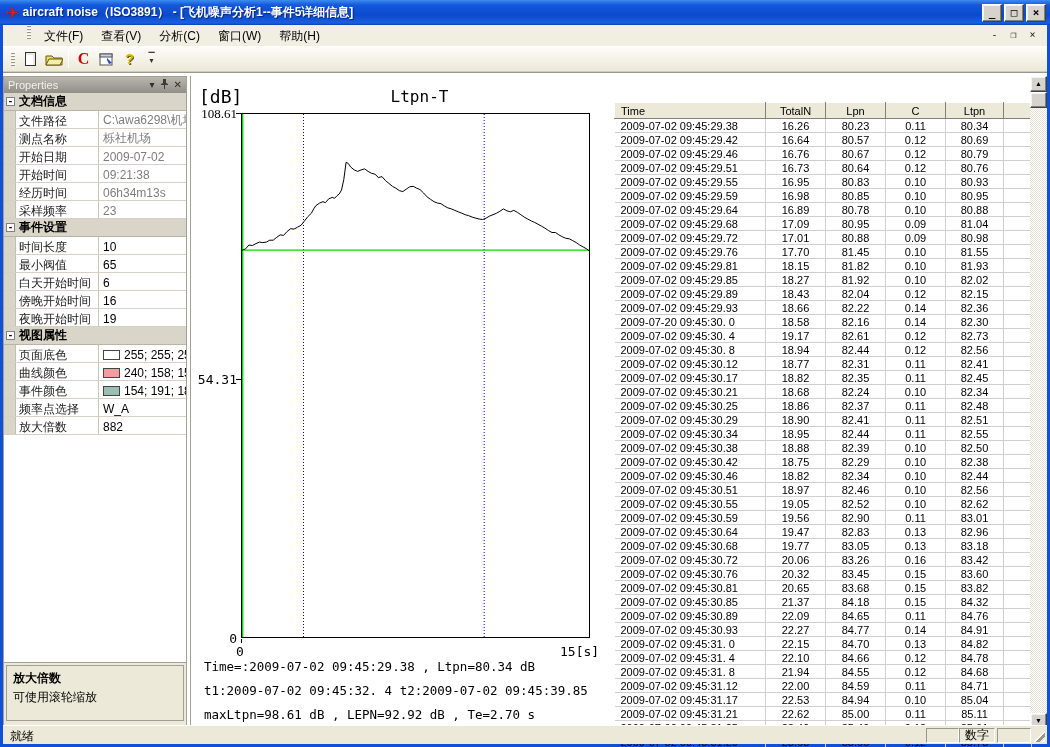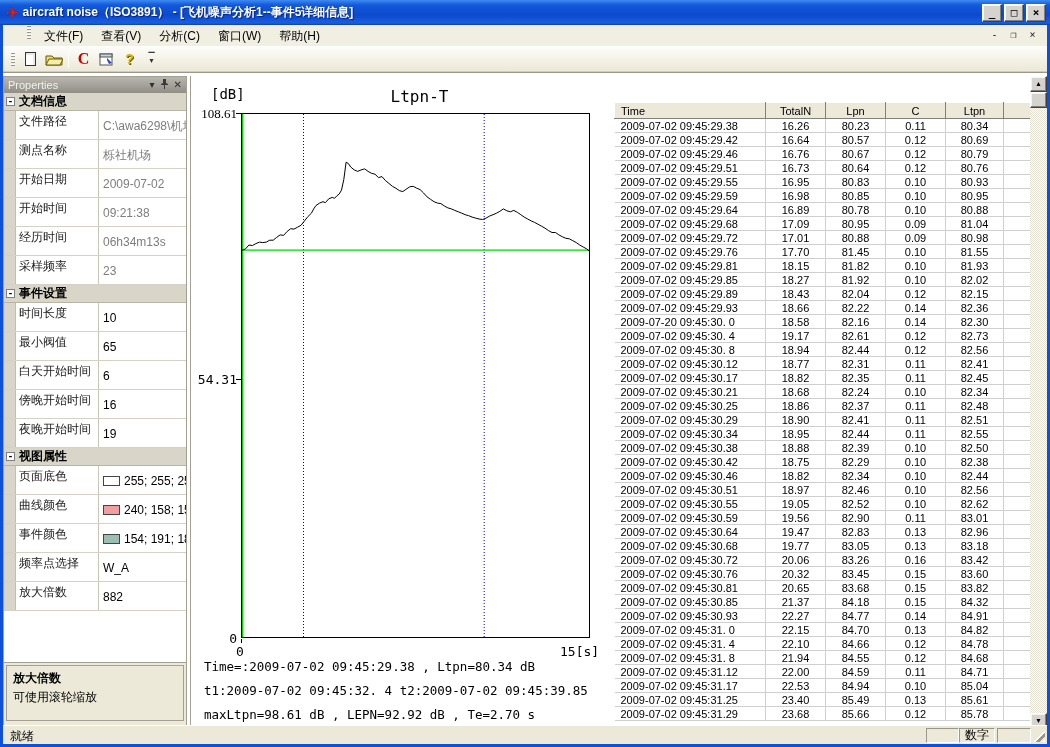--- a/index.html
+++ b/index.html
@@ -57,40 +57,40 @@
   .props-header { height:16px; background:linear-gradient(180deg,#B9B6AE,#908E86);
     color:#F2F1EA; font-size:11px; padding:1px 4px; display:flex; align-items:center; }
   .props-header-title { flex:1; }
   .ph-icon { color:#2F2F2B; font-size:10px; margin-left:5px; line-height:1; }
   .pgrid { position:absolute; left:0; top:16px; right:0; bottom:62px; background:#fff;
     overflow:hidden; border-bottom:1px solid #A49F93; }
   .pg-section { height:18px; background:#D9D5C8; border-bottom:1px solid #B8B4A6;
     display:flex; align-items:center; font-size:12px; font-weight:bold; color:#000; }
   .pg-box { width:9px; height:9px; border:1px solid #808080; background:#fff; font-size:9px;
     line-height:7px; text-align:center; margin:0 4px 0 2px; font-family:"DejaVu Sans Mono",monospace; }
-  .pg-row { display:flex; height:29px; border-bottom:1px solid #D5D2C5; font-size:12px; }
+  .pg-row { display:flex; height:18px; border-bottom:1px solid #D5D2C5; font-size:12px; }
   .pg-strip { width:12px; background:#D9D5C8; border-right:1px solid #C2BEB0; }
   .pg-label { width:83px; padding:2px 2px 0 3px; color:#222; border-right:1px solid #C9C6B8;
     white-space:nowrap; overflow:hidden; }
   .pg-value { flex:1; padding:2px 1px 0 4px; color:#000; white-space:nowrap; overflow:hidden;
     display:flex; align-items:center; }
   .pg-value.ro .pg-vtext { color:#7d7d7d; }
   .pg-swatch { display:inline-block; width:17px; height:10px; border:1px solid #444;
     margin-right:4px; flex:none; }
   .pg-vtext { font-size:12px; }
   .props-desc { position:absolute; left:2px; right:2px; bottom:4px; height:56px;
     background:#ECE9D8; border:1px solid #A49F93; padding:4px 6px; }
   .props-desc-title { font-size:12px; font-weight:bold; color:#000; }
   .props-desc-text { font-size:12px; color:#000; margin-top:2px; }
 
   
   .chartpanel { position:absolute; left:187px; top:3px; width:423px; height:653px;
     background:#fff; border-left:1px solid #A49F93;
     font-family:"DejaVu Sans Mono","Liberation Mono",monospace; }
-  .chart-unit { position:absolute; left:20px; top:10px; font-size:14px; }
+  .chart-unit { position:absolute; left:8px; top:10px; font-size:18px; }
   .chart-title { position:absolute; left:54px; top:11px; width:349px; text-align:center; font-size:16px; }
   .plot { position:absolute; left:50px; top:37px; width:349px; height:525px; border:1px solid #000; }
   .plot svg { display:block; }
   .ytick { position:absolute; font-size:13px; text-align:right; width:46px; left:0; }
   .yt0 { top:30px;font-family:Liberation Serif, serif; } .yt1 { top:296px; } .yt2 { top:555px; }
   .ydash { position:absolute; width:6px; height:1px; background:#000; left:45px; }
   .yd0 { top:37px; } .yd1 { top:303px; }
   .xtick0 { position:absolute; left:45px; top:568px; font-size:13px; }
   .xtick1 { position:absolute; left:369px; top:568px; font-size:13px; }
   .xdash { position:absolute; left:50px; top:563px; width:1px; height:4px; background:#000; }
@@ -669,20 +669,28 @@
               </tr>
               <tr>
                 <td class="col0">2009-07-02 09:45:30.85</td>
                 <td class="col1">21.37</td>
                 <td class="col2">84.18</td>
                 <td class="col3">0.15</td>
                 <td class="col4">84.32</td>
                 <td class="colpad"></td>
               </tr>
               <tr>
+                <td class="col0">2009-07-02 09:45:30.89</td>
+                <td class="col1">22.09</td>
+                <td class="col2">84.65</td>
+                <td class="col3">0.11</td>
+                <td class="col4">84.76</td>
+                <td class="colpad"></td>
+              </tr>
+              <tr>
                 <td class="col0">2009-07-02 09:45:30.93</td>
                 <td class="col1">22.27</td>
                 <td class="col2">84.77</td>
                 <td class="col3">0.14</td>
                 <td class="col4">84.91</td>
                 <td class="colpad"></td>
               </tr>
               <tr>
                 <td class="col0">2009-07-02 09:45:31. 0</td>
                 <td class="col1">22.15</td>
@@ -714,20 +722,28 @@
                 <td class="col3">0.11</td>
                 <td class="col4">84.71</td>
                 <td class="colpad"></td>
               </tr>
               <tr>
                 <td class="col0">2009-07-02 09:45:31.17</td>
                 <td class="col1">22.53</td>
                 <td class="col2">84.94</td>
                 <td class="col3">0.10</td>
                 <td class="col4">85.04</td>
+                <td class="colpad"></td>
+              </tr>
+              <tr>
+                <td class="col0">2009-07-02 09:45:31.21</td>
+                <td class="col1">22.62</td>
+                <td class="col2">85.00</td>
+                <td class="col3">0.11</td>
+                <td class="col4">85.11</td>
                 <td class="colpad"></td>
               </tr>
               <tr>
                 <td class="col0">2009-07-02 09:45:31.25</td>
                 <td class="col1">23.40</td>
                 <td class="col2">85.49</td>
                 <td class="col3">0.13</td>
                 <td class="col4">85.61</td>
                 <td class="colpad"></td>
               </tr>

